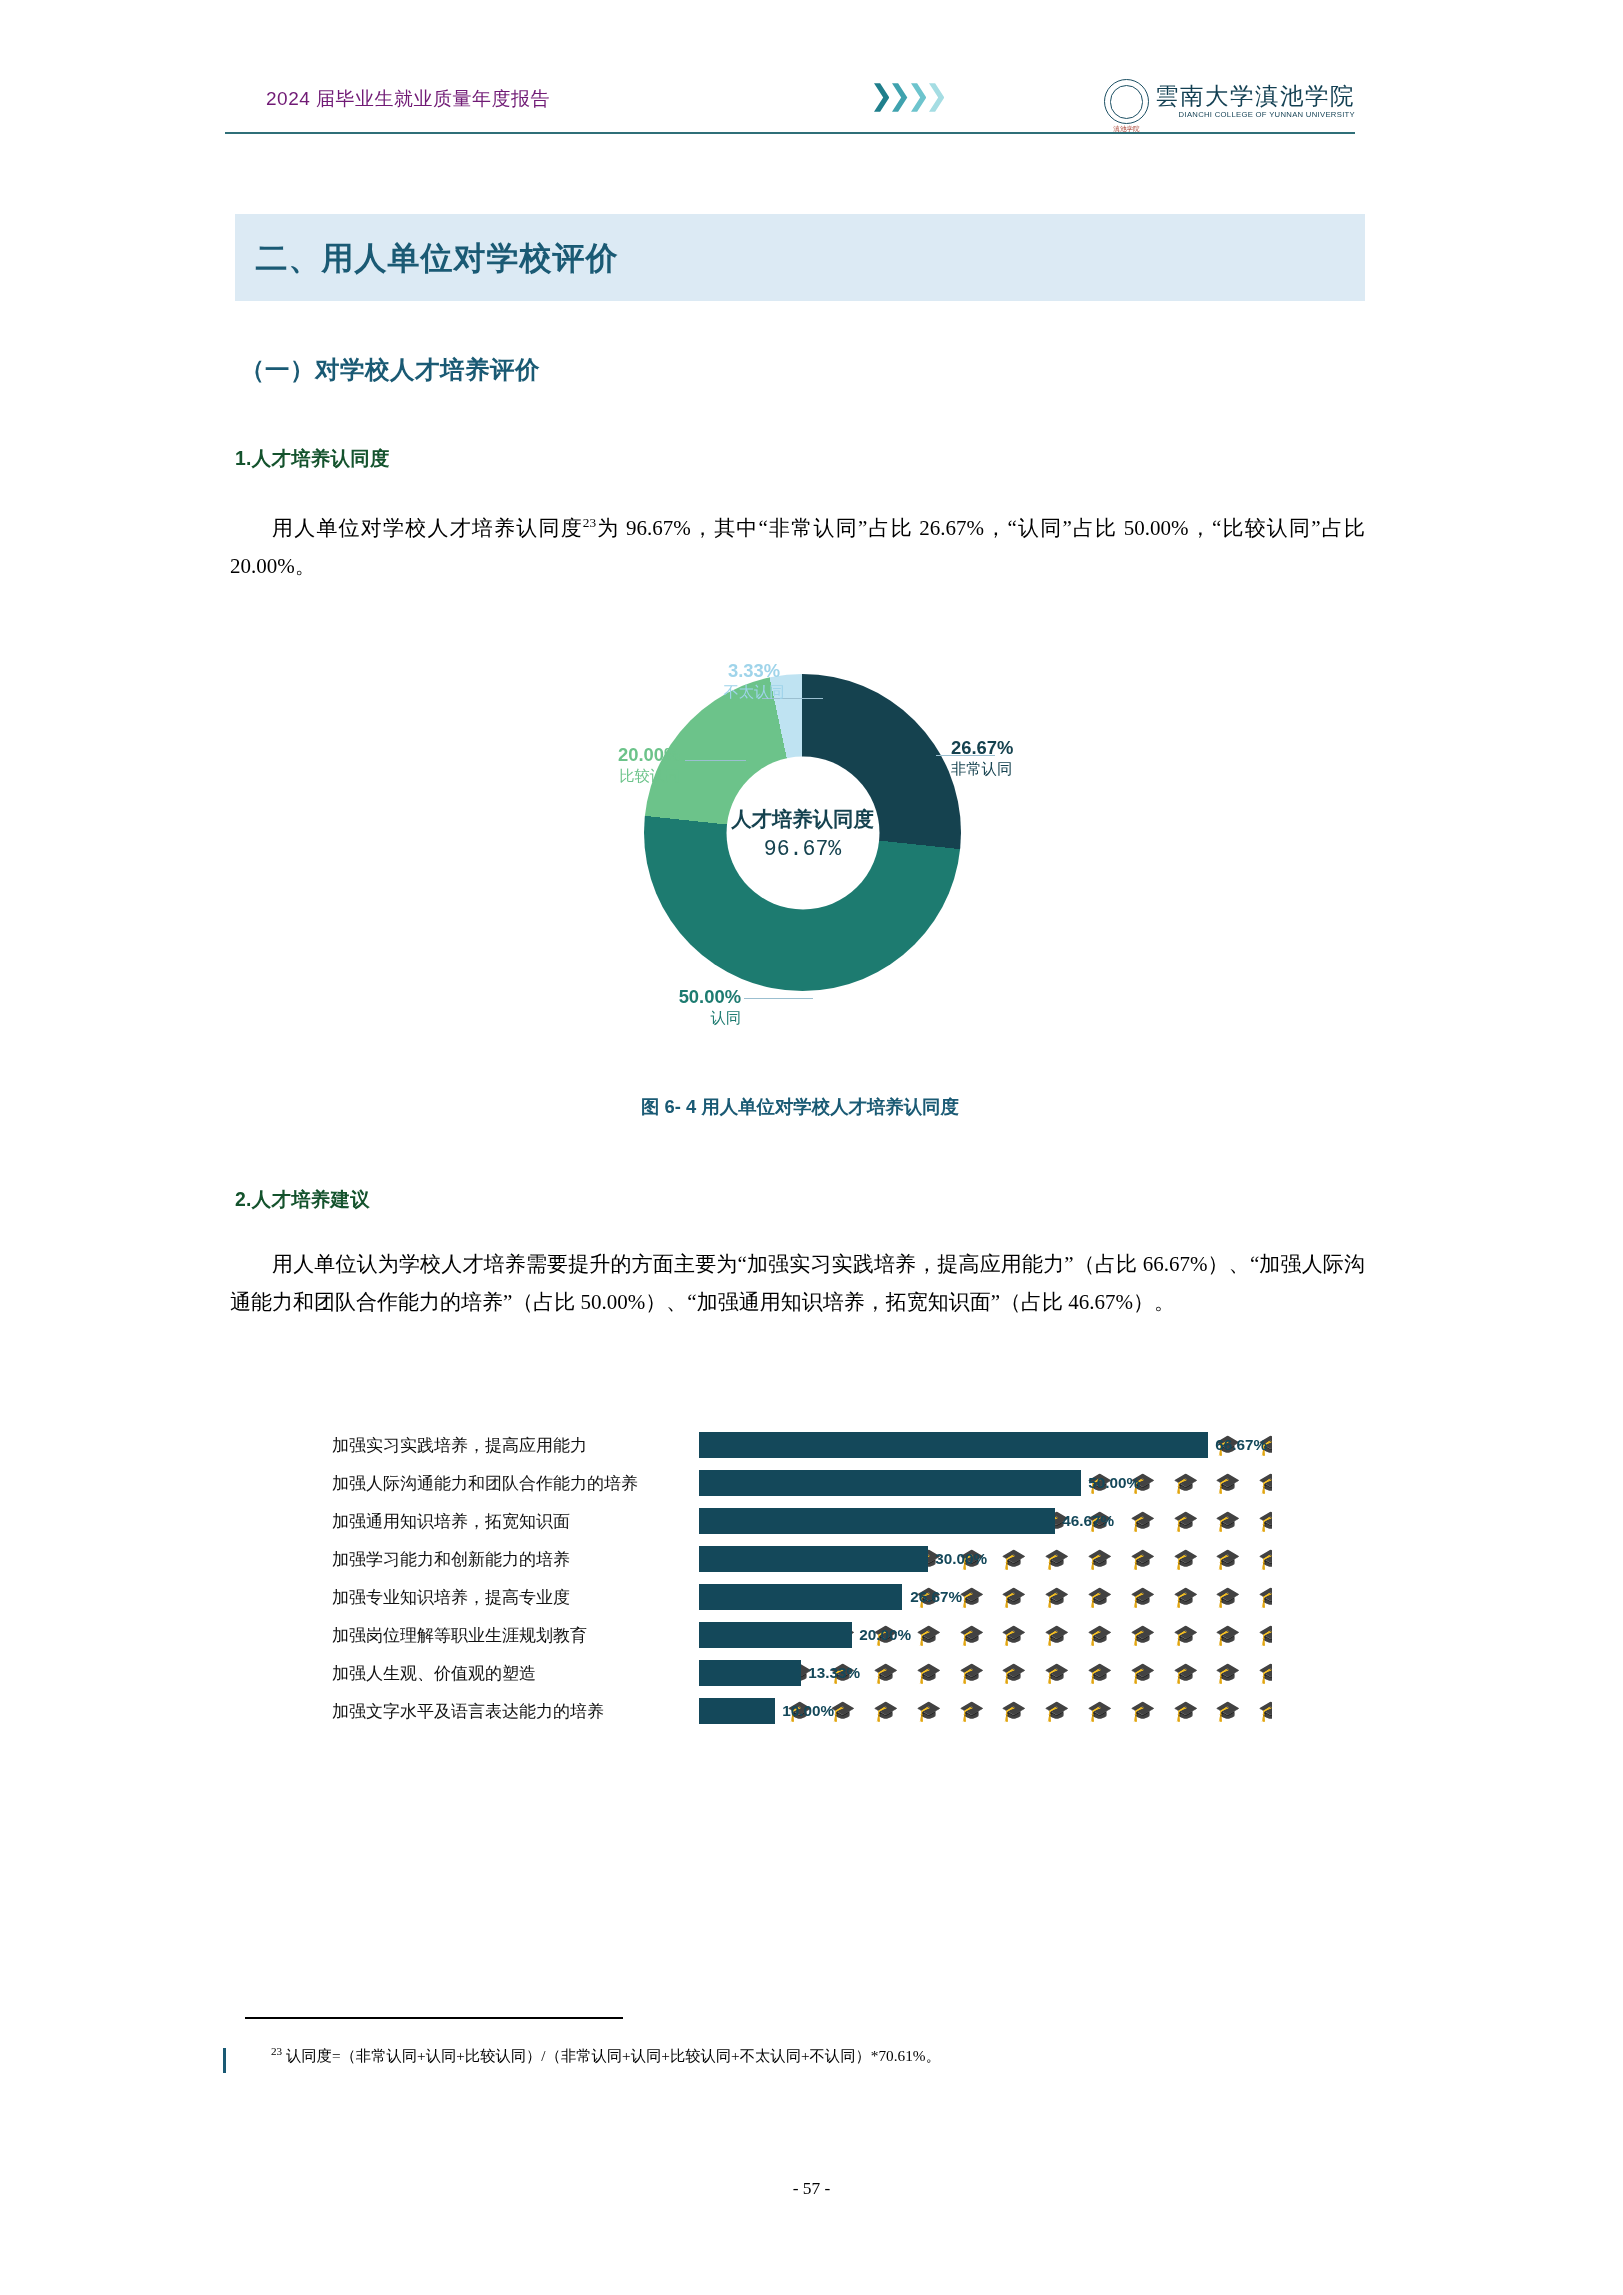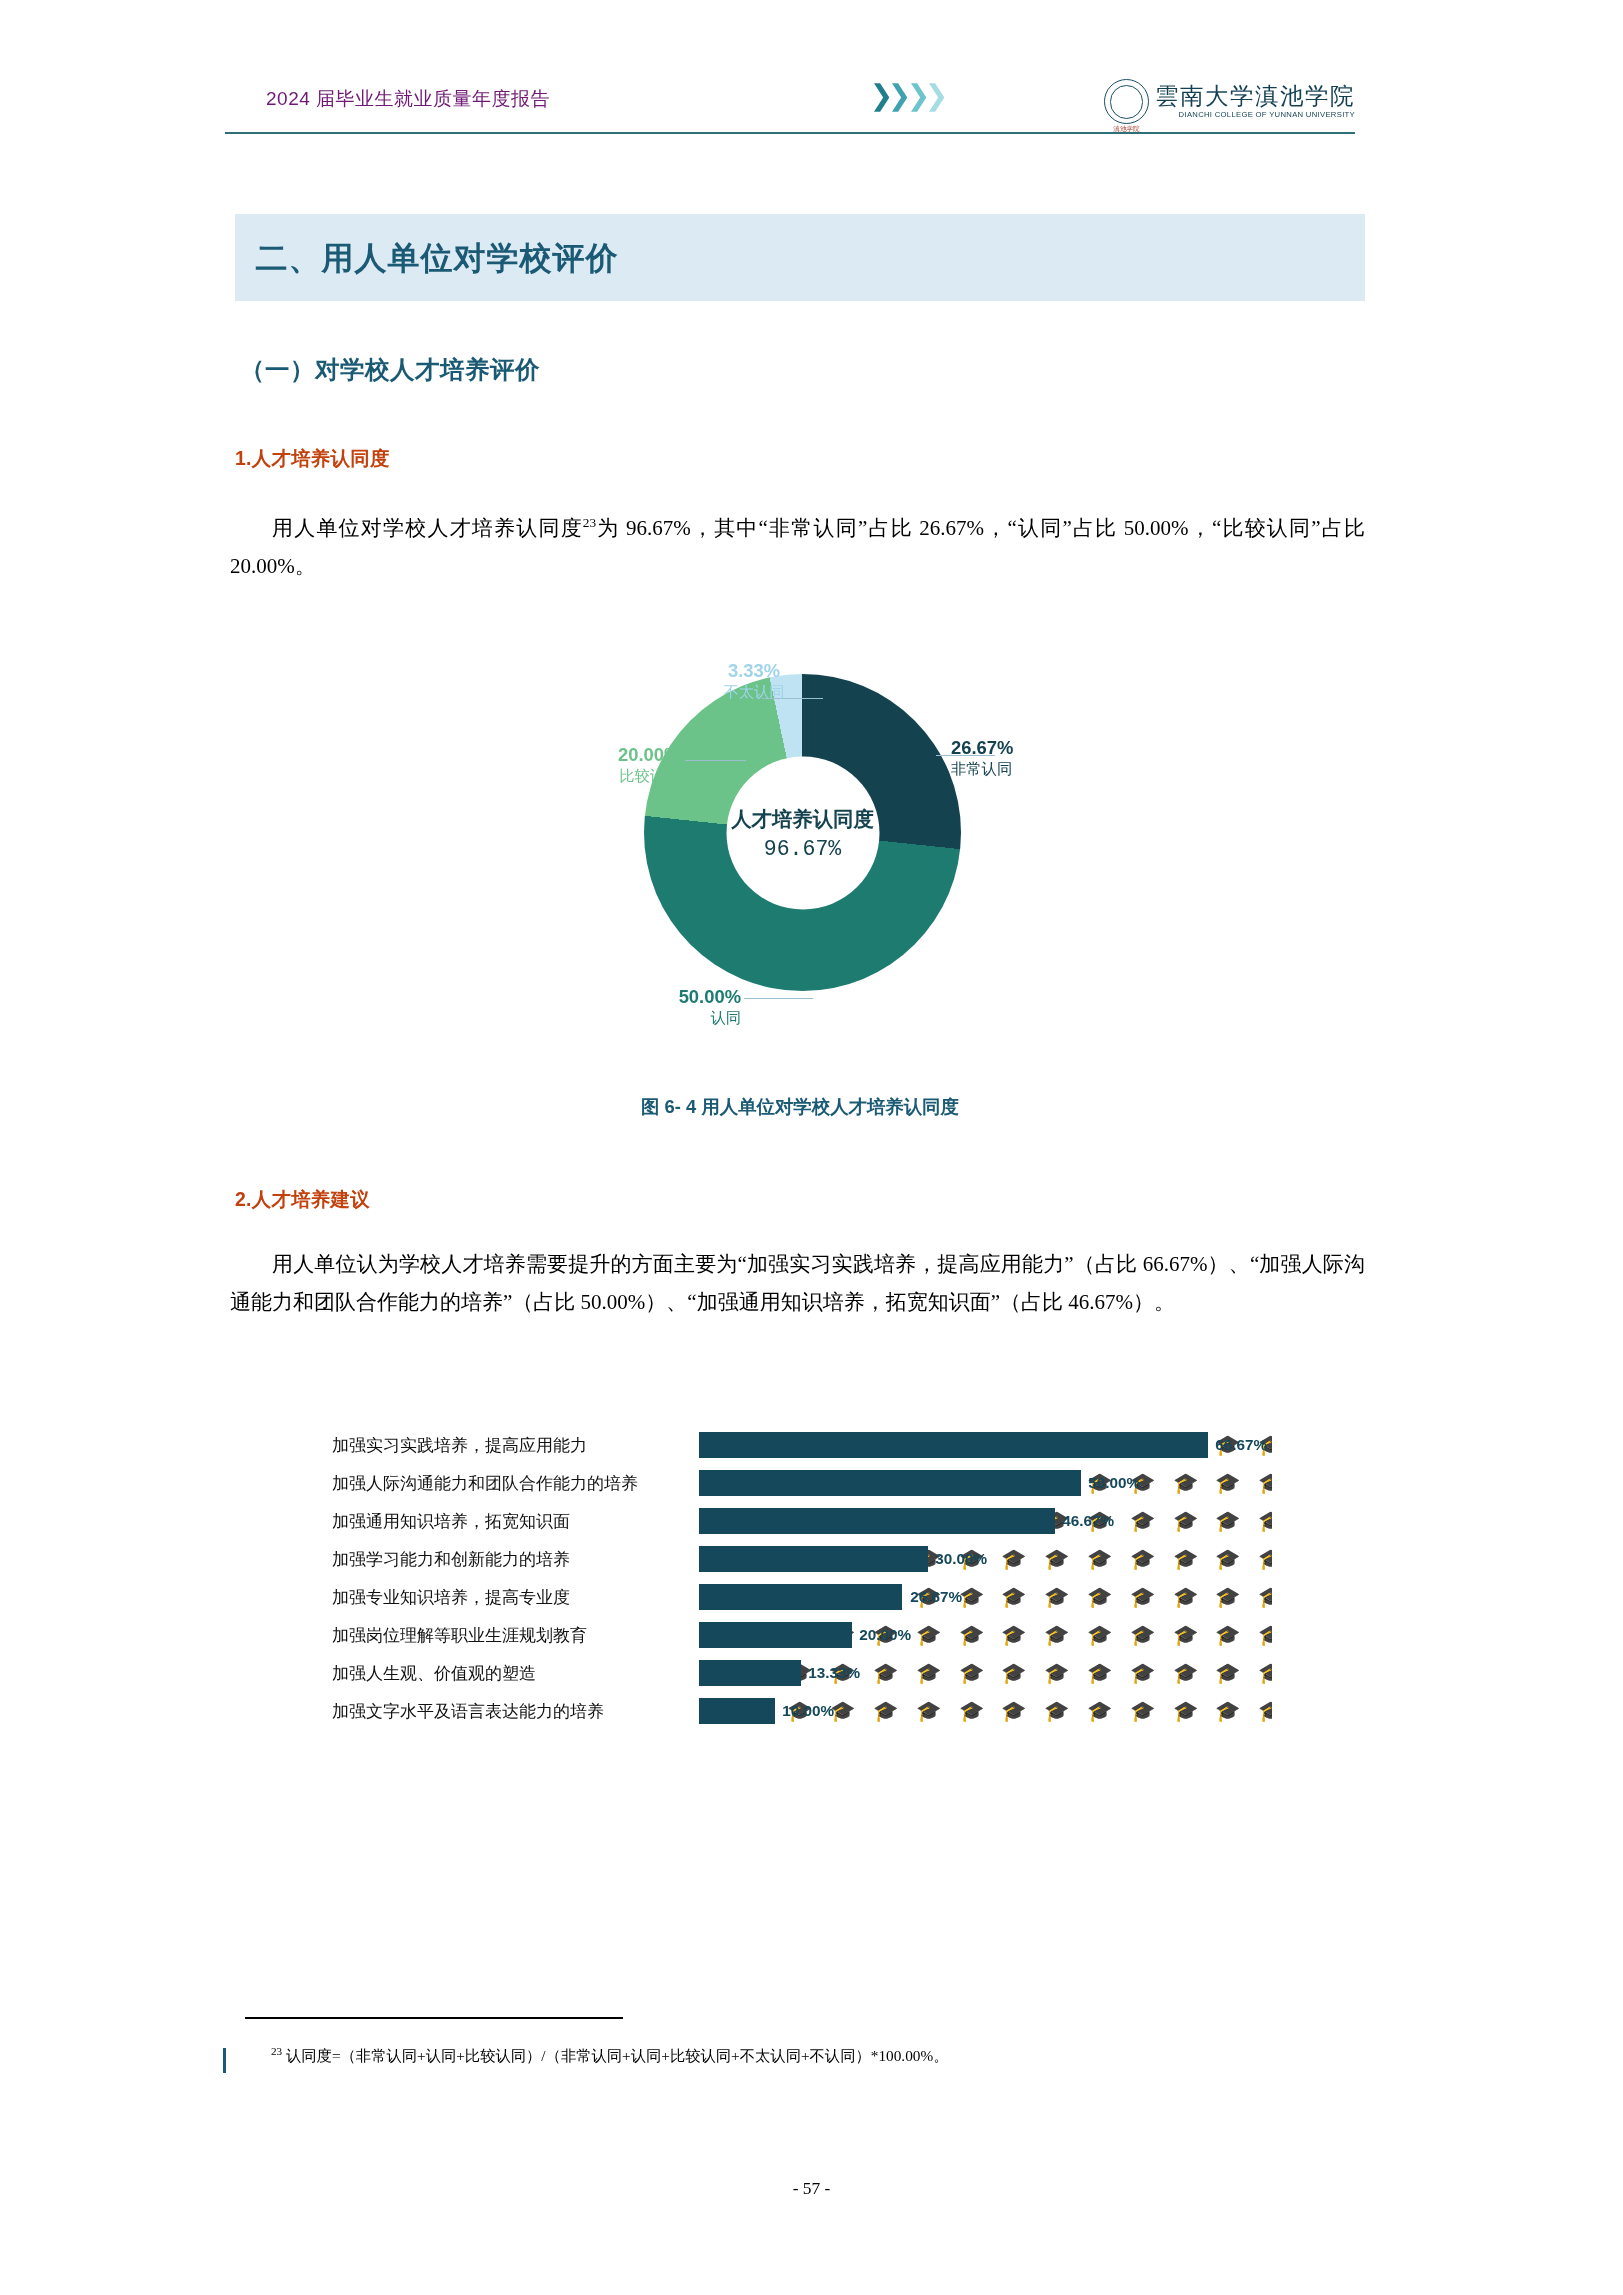--- a/index.html
+++ b/index.html
@@ -147,21 +147,21 @@
     color: #1a5a74;
     letter-spacing: 0.5px;
     white-space: nowrap;
   }
 
   .item-title {
     position: absolute;
     font-family: "Liberation Sans", sans-serif;
     font-size: 19.4px;
     font-weight: bold;
-    color: #c2410c;
+    color: #14532d;
     letter-spacing: 0.3px;
     white-space: nowrap;
   }
   #item1 { left: 235px; top: 445px; }
   #item2 { left: 235px; top: 1186px; }
 
   .para {
     position: absolute;
     width: 1135px;
     font-family: "Liberation Serif", serif;
@@ -623,17 +623,17 @@
           </div>
           <div class="bar-fill" style="width: 76px;"></div>
           <div class="bar-val" style="left: 83px;">10.00%</div>
         </div>
       </div>
     </div>
 
 
   <div class="fn-rule"></div>
   <div class="fn-mark"></div>
-  <div class="footnote"><span class="sup">23</span> <span>认同度=（非常认同+认同+比较认同）/（非常认同+认同+比较认同+不太认同+不认同）*100.00%。</span></div>
+  <div class="footnote"><span class="sup">23</span> <span>认同度=（非常认同+认同+比较认同）/（非常认同+认同+比较认同+不太认同+不认同）*70.61%。</span></div>
 
   <div class="pagenum">- 57 -</div>
 </div>
 
 
 </body></html>

